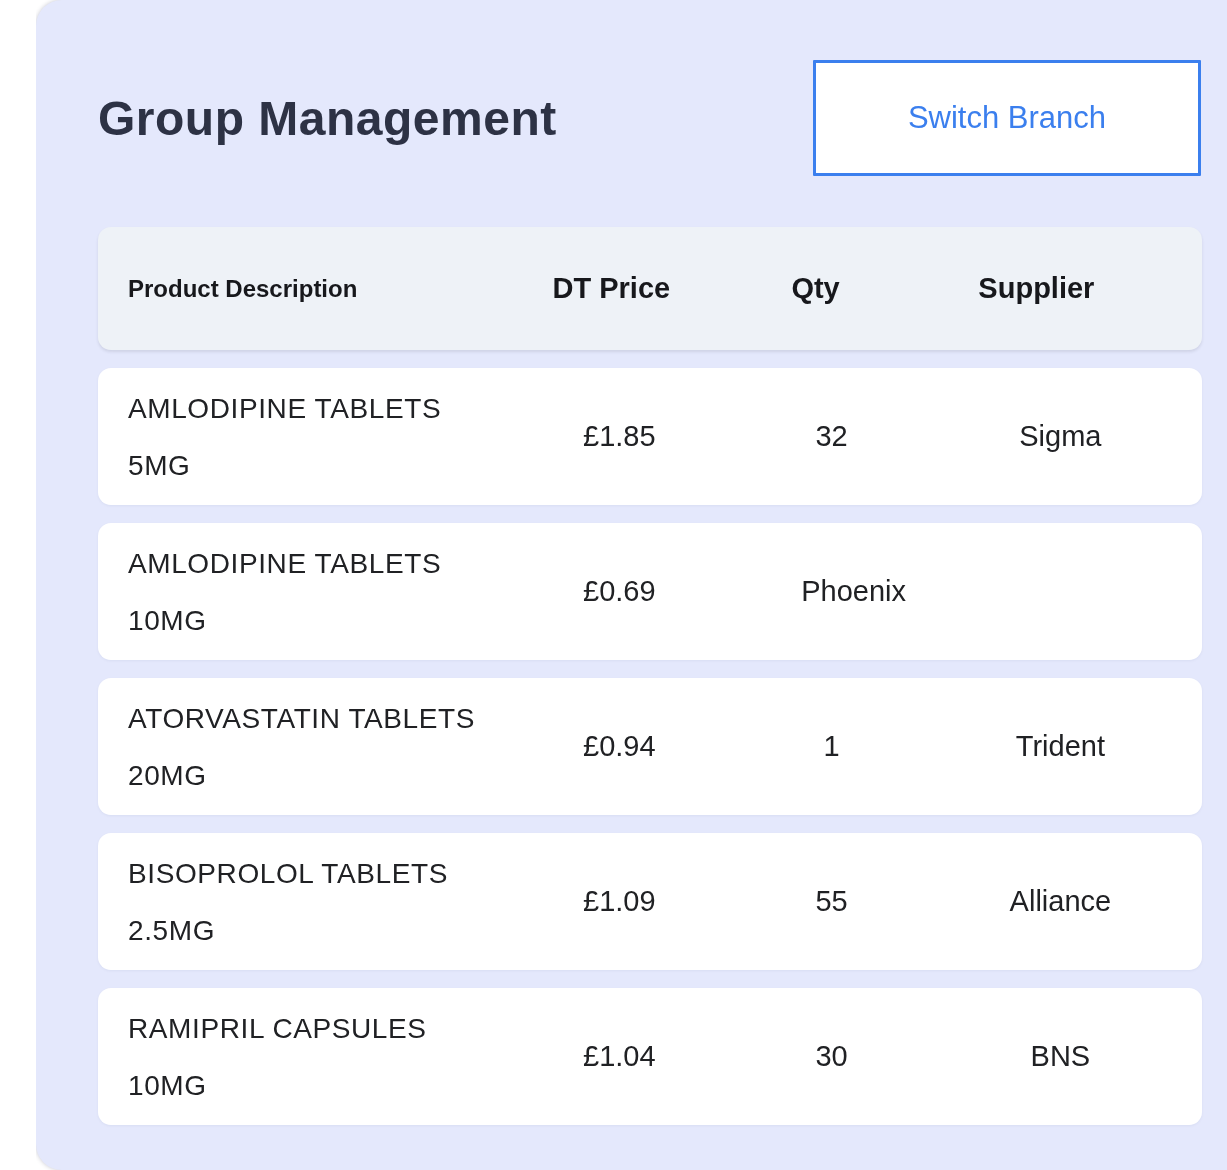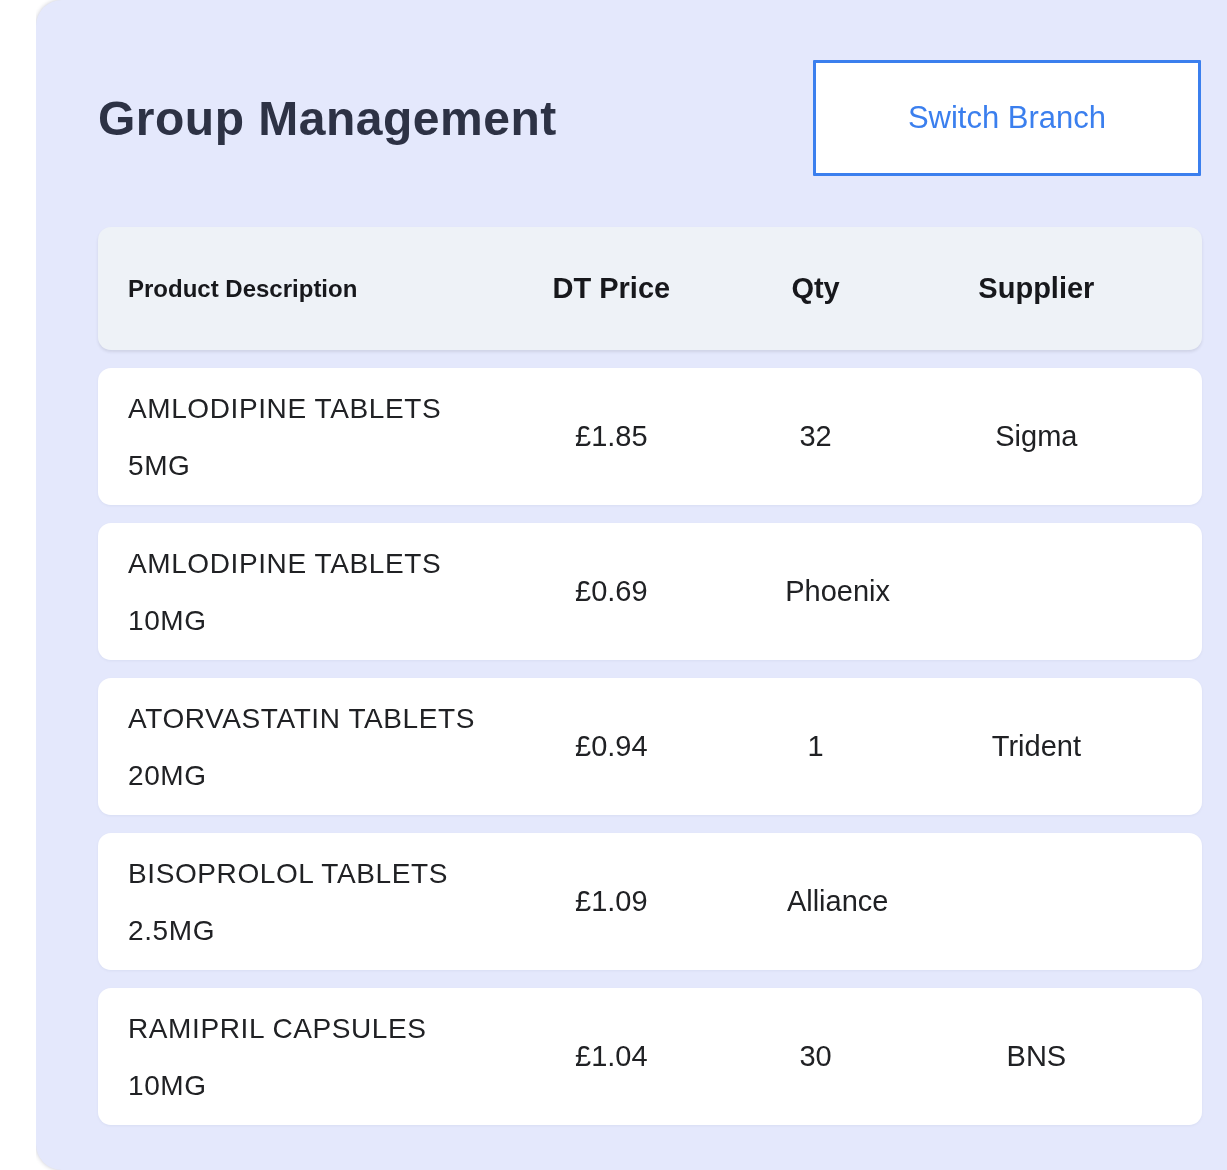--- a/index.html
+++ b/index.html
@@ -71,20 +71,21 @@
     height: 137px;
     background: #FFFFFF;
     border-radius: 13px;
     margin-bottom: 18px;
     display: flex;
     align-items: center;
     box-shadow: 0 1px 3px rgba(25,35,80,0.05);
     font-size: 28px;
     color: #202124;
     cursor: pointer;
+    gap: 8px;
   }
   .col-product { width: 37%; padding-left: 30px; }
   .col-price   { width: 19%; text-align: center; font-size: 29px; }
   .col-qty     { width: 18%; text-align: center; font-size: 29px; }
   .col-supplier{ width: 22%; text-align: center; font-size: 29px; }
   .table-header .col-product { font-size: 24px; }
   .product-line { line-height: 57px; letter-spacing: 0.6px; }
 </style>
 </head>
 <body>
@@ -134,20 +135,21 @@
         <div class="col-qty">1</div>
         <div class="col-supplier">Trident</div>
       </div>
 
       <div class="table-row">
         <div class="col-product">
           <div class="product-line">BISOPROLOL TABLETS</div>
           <div class="product-line">2.5MG</div>
         </div>
         <div class="col-price">£1.09</div>
+        <div class="col-qty">55</div>
         <div class="col-supplier">Alliance</div>
       </div>
 
       <div class="table-row">
         <div class="col-product">
           <div class="product-line">RAMIPRIL CAPSULES</div>
           <div class="product-line">10MG</div>
         </div>
         <div class="col-price">£1.04</div>
         <div class="col-qty">30</div>

